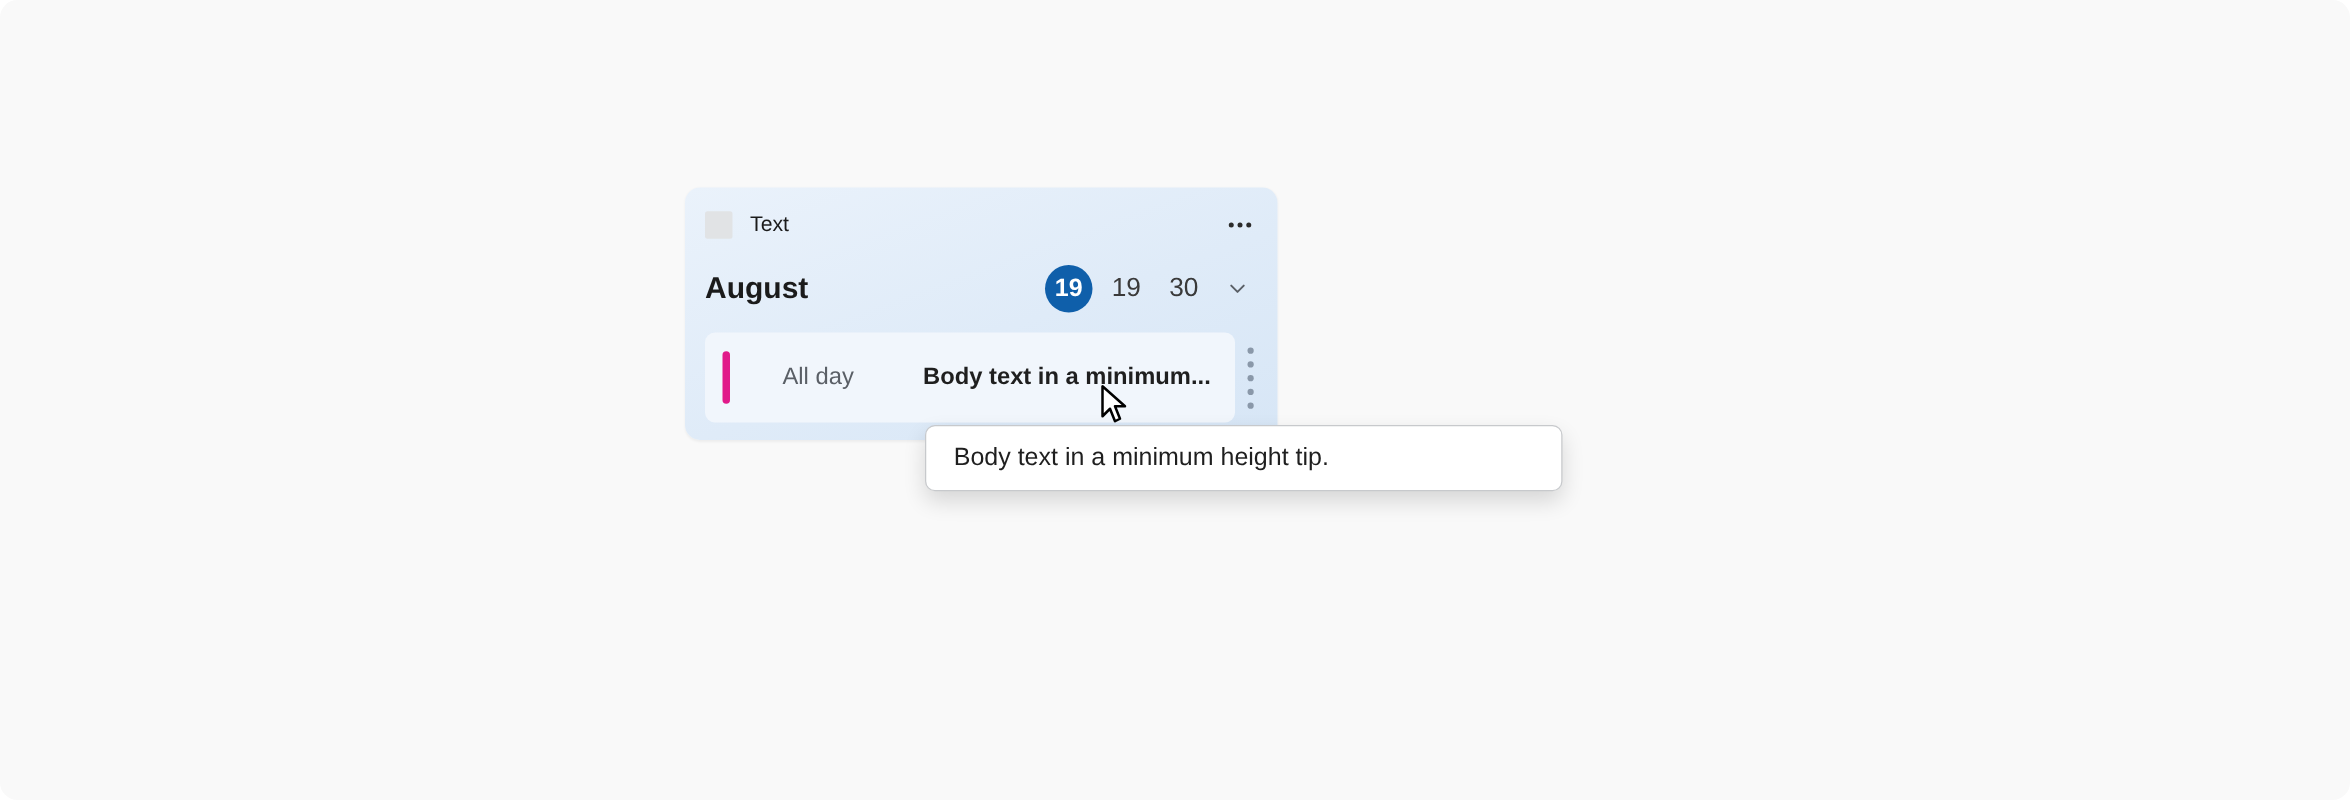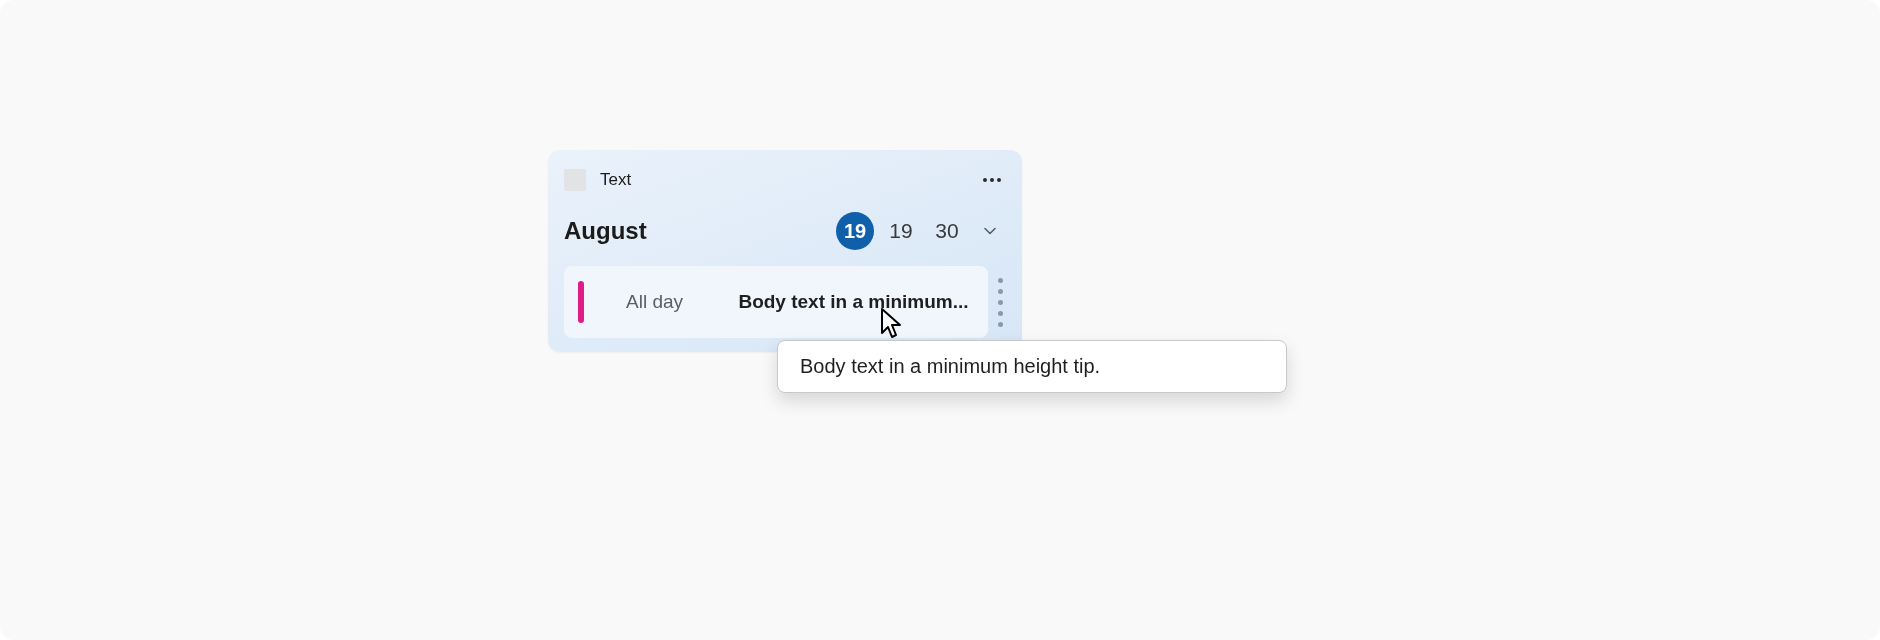--- a/index.html
+++ b/index.html
@@ -141,21 +141,21 @@
     justify-content: center;
     gap: 6px;
     margin-left: 6px;
   }
   .drag-handle span {
     width: 5px; height: 5px; border-radius: 50%;
     background: #8a98a9;
   }
   .tooltip {
     position: absolute;
-    left: 777px; top: 340px;
+    left: 740px; top: 340px;
     min-width: 510px;
     background: #ffffff;
     border: 1px solid #c7c9cc;
     border-radius: 8px;
     box-shadow: 0 8px 18px rgba(0,0,0,0.14);
     padding: 14px 22px;
     font-size: 20px;
     color: #1f1f1f;
   }
   .cursor {

